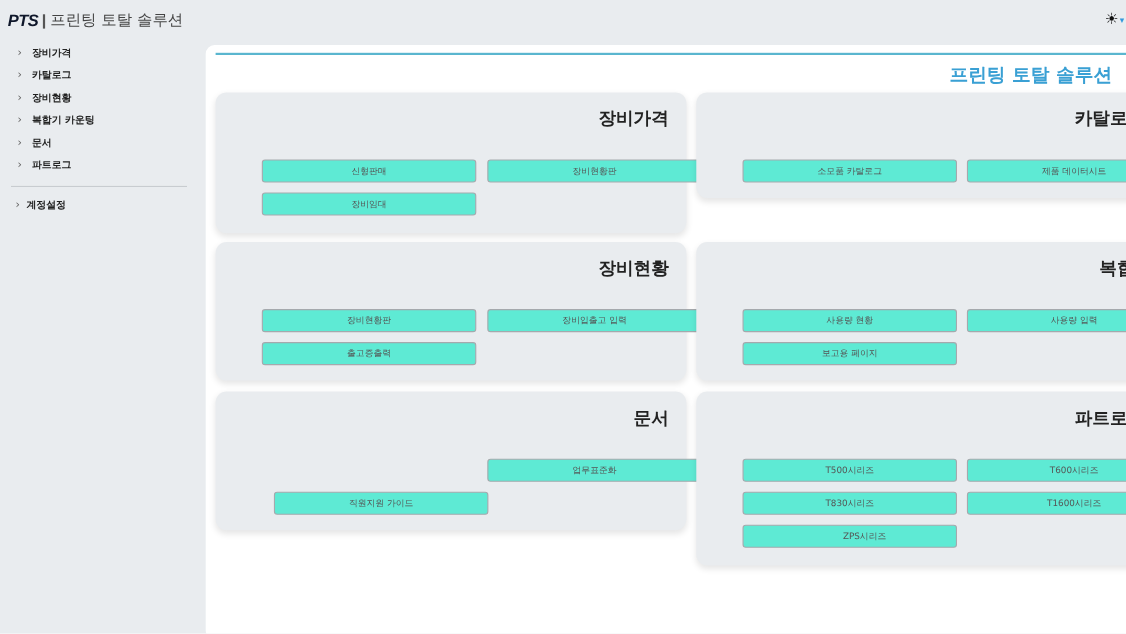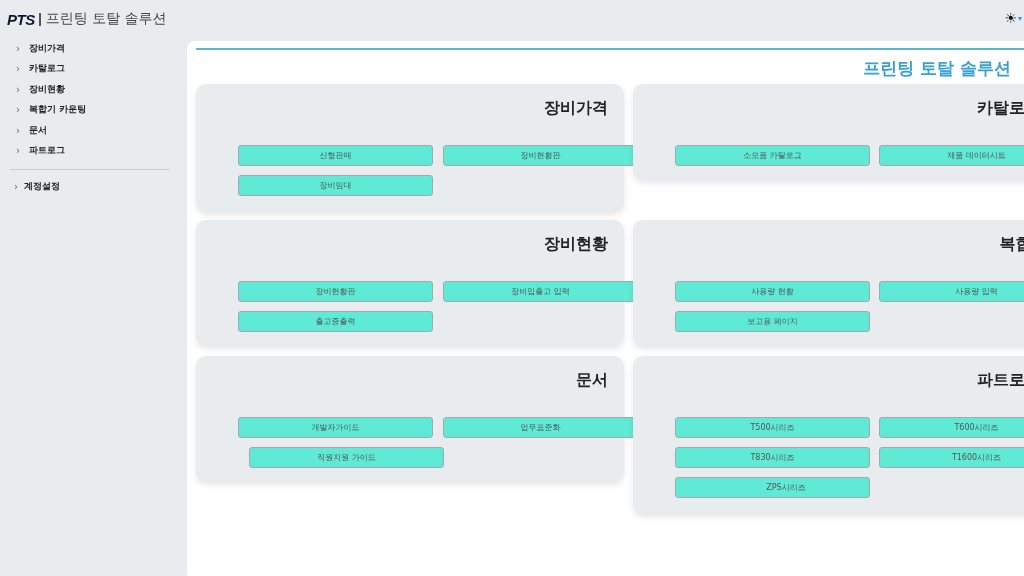--- a/index.html
+++ b/index.html
@@ -136,21 +136,20 @@
 
   <section class="card" style="left:446px; top:179px; width:428px; height:126px;">
     <div class="card-title" style="right:-40px;">복합기 카운팅</div>
     <div class="btn" style="left:14px; top:61px;text-align:right;">사용량 현황</div>
     <div class="btn" style="left:218px; top:61px;">사용량 입력</div>
     <div class="btn" style="left:14px; top:91px;">보고용 페이지</div>
   </section>
 
   <section class="card" style="left:9px; top:315px; width:428px; height:126px;">
     <div class="card-title">문서</div>
-    <div class="btn" style="left:14px; top:61px;">개발자가이드</div>
     <div class="btn" style="left:219px; top:61px;">업무표준화</div>
     <div class="btn" style="left:25px; top:91px;">직원지원 가이드</div>
   </section>
 
   <section class="card" style="left:446px; top:315px; width:428px; height:158px;">
     <div class="card-title" style="right:20px;">파트로그</div>
     <div class="btn" style="left:14px; top:61px;">T500시리즈</div>
     <div class="btn" style="left:218px; top:61px;">T600시리즈</div>
     <div class="btn" style="left:14px; top:91px;">T830시리즈</div>
     <div class="btn" style="left:218px; top:91px;">T1600시리즈</div>

